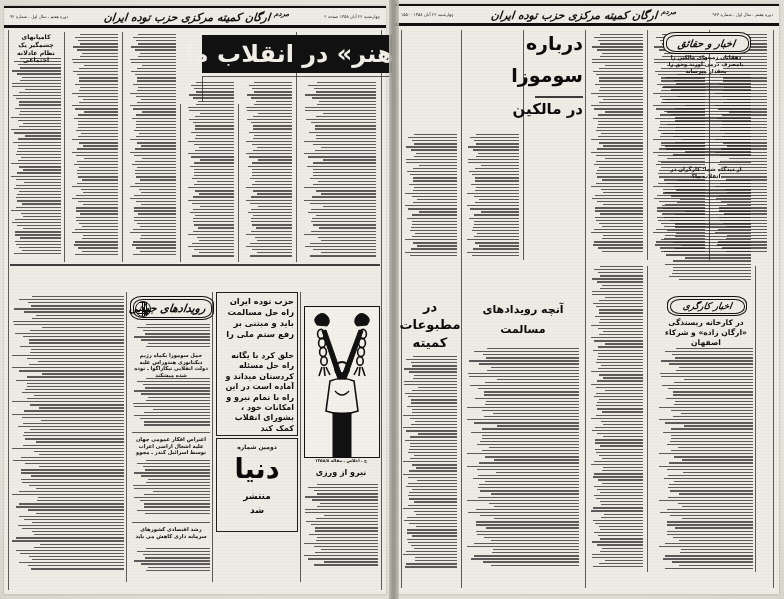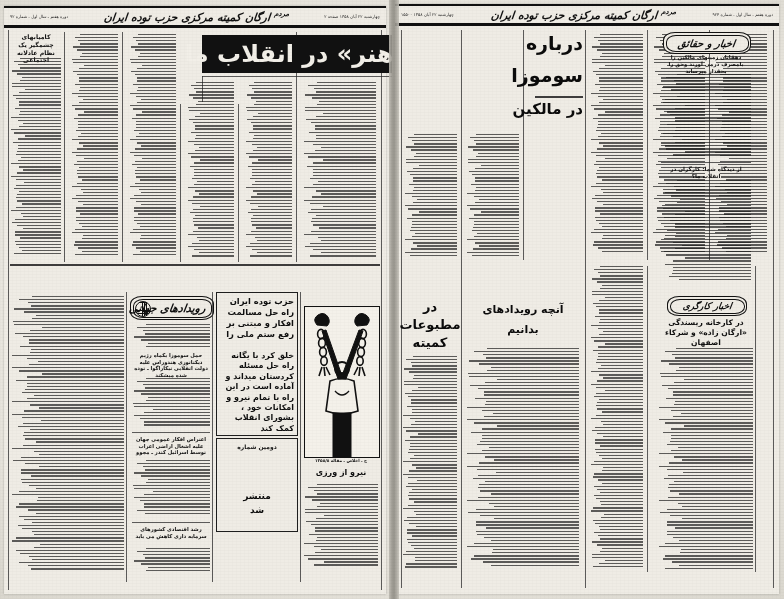--- a/index.html
+++ b/index.html
@@ -553,26 +553,27 @@
 
       <div class="rule-h thick" style="left:6px;top:258px;width:370px"></div>
 
 
       <div class="logo-box" style="left:126px;top:290px;width:82px;height:22px">
         <span class="globe" style="left:4px;top:4px;width:14px;height:14px"></span>
         <span class="logo-script" style="font-size:11px;margin-right:10px">رویدادهای جهانی</span>
       </div>
 
       <div class="boxed" style="position:absolute;left:212px;top:286px;width:80px;height:142px;background:#efece5">
-        <div class="sub-hl" style="left:3px;top:3px;width:74px;font-size:8.4px;line-height:1.3;text-align:right">حزب توده ایران راه حل مسالمت افکار و مبتنی بر رفع ستم ملی را</div>
+        <div class="sub-hl" style="left:3px;top:3px;width:74px;font-size:8.4px;line-height:1.3;text-align:right">حزب توده ایران راه حل مسالمت باید و مبتنی بر رفع ستم ملی را</div>
         <div class="sub-hl" style="left:3px;top:58px;width:74px;font-size:8px;line-height:1.3;text-align:right">خلق کرد با یگانه راه حل مسئله کردستان میداند و آماده است در این راه با تمام نیرو و امکانات خود ، بشورای انقلاب کمک کند</div>
       </div>
 
       <div class="boxed" style="position:absolute;left:212px;top:432px;width:80px;height:92px;background:#efece5">
         <div class="kicker" style="left:0;top:4px;width:80px;font-size:6px">دومین شماره</div>
+        <div class="dnia" style="left:0;top:16px;width:80px;font-size:27px;line-height:1">دنیا</div>
         <div class="dnia" style="left:0;top:52px;width:80px;font-size:9px">منتشر</div>
         <div class="dnia" style="left:0;top:66px;width:80px;font-size:9px">شد</div>
       </div>
 
       <div class="tx body-type" style="left: 128px; top: 318px; width: 78px; height: 26px; background-image: none;">
           <i style="width:82%"></i>
           <i style="width:94%"></i>
           <i style="width:86%"></i>
           <i style="width:83%"></i>
           <i style="width:98%"></i>
@@ -1274,21 +1275,21 @@
           <i style="width:96%"></i>
           <i style="width:86%"></i>
           <i style="width:79%"></i>
           <i style="width:94%"></i>
         </div>
 
       <div class="hl" style="left:8px;top:296px;width:54px;font-size:13px;text-align:center">در</div>
       <div class="hl" style="left:4px;top:314px;width:62px;font-size:13px;text-align:center">مطبوعات</div>
       <div class="hl" style="left:8px;top:332px;width:54px;font-size:13px;text-align:center">کمیته</div>
       <div class="hl" style="left:72px;top:300px;width:112px;font-size:11px;text-align:center">آنچه رویدادهای</div>
-      <div class="hl" style="left:72px;top:320px;width:112px;font-size:11px;text-align:center">بدانیم</div>
+      <div class="hl" style="left:72px;top:320px;width:112px;font-size:11px;text-align:center">مسالمت</div>
 
       <div class="tx body-type tight" style="left: 8px; top: 352px; width: 54px; height: 214px; background-image: none;">
           <i style="width:82%"></i>
           <i style="width:94%"></i>
           <i style="width:86%"></i>
           <i style="width:83%"></i>
           <i style="width:98%"></i>
           <i style="width:89%"></i>
           <i style="width:79%"></i>
           <i style="width:82%"></i>

